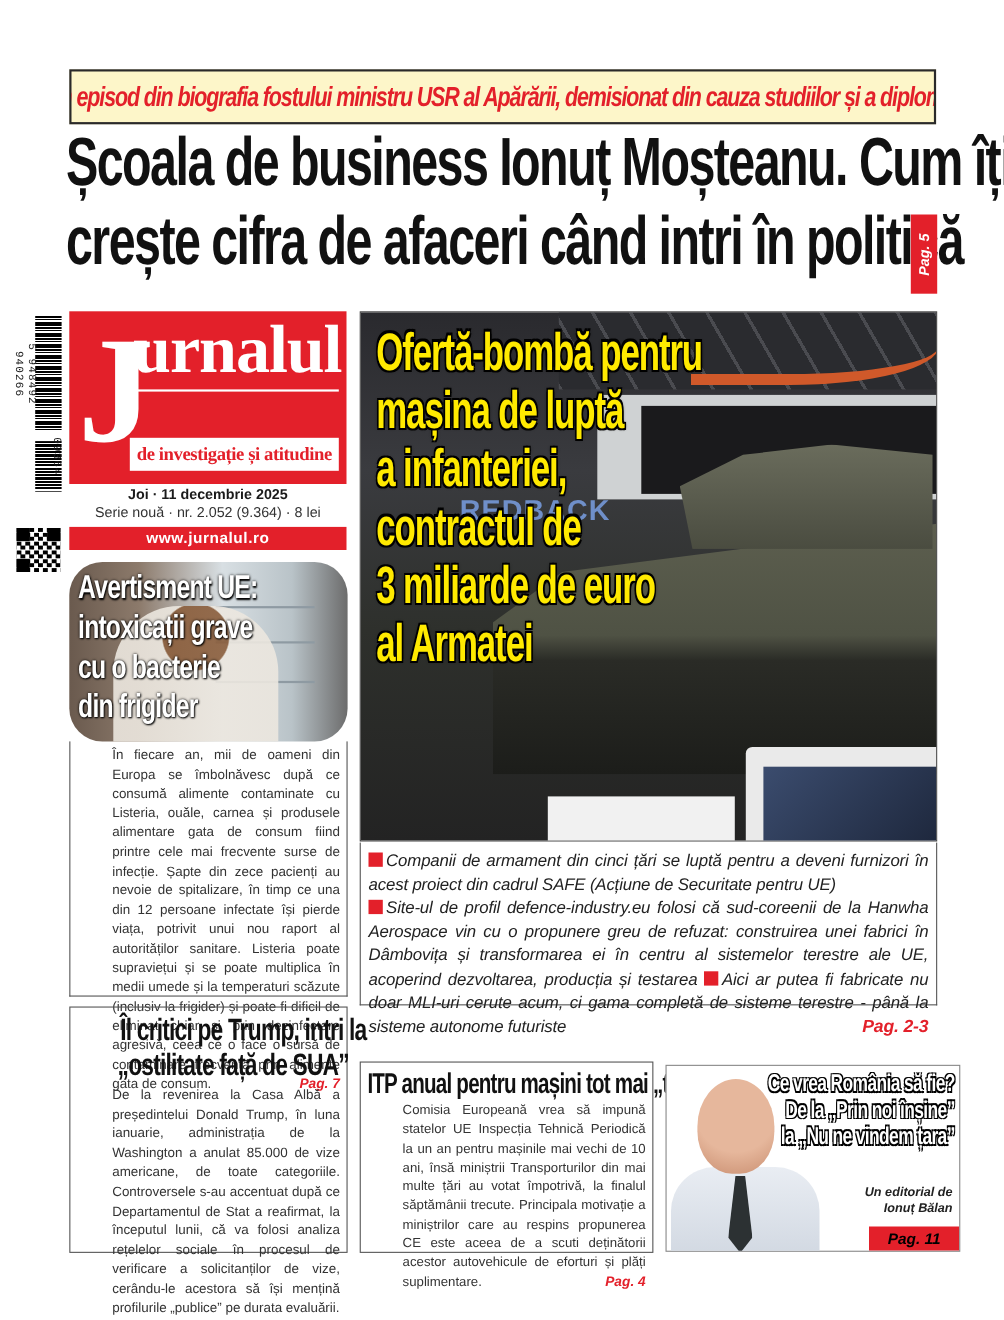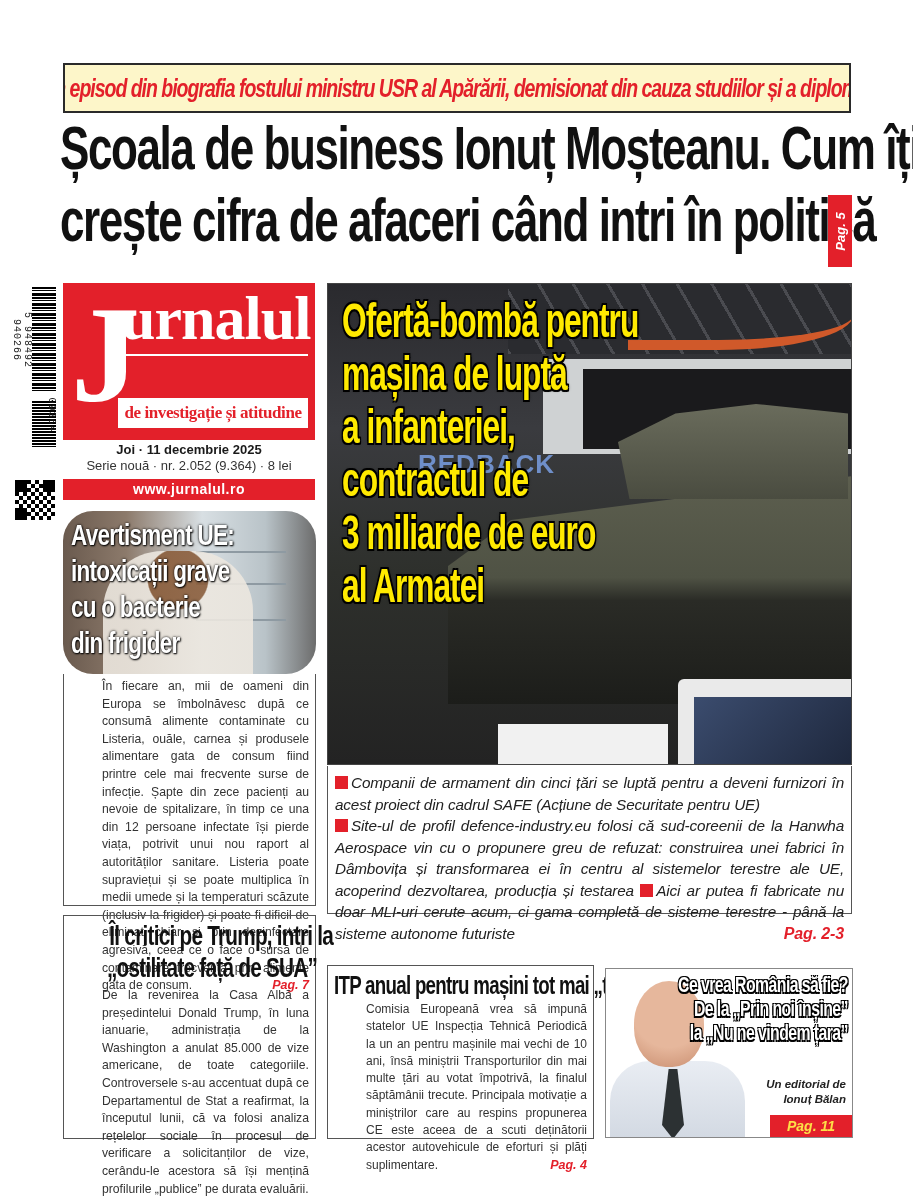--- a/index.html
+++ b/index.html
@@ -101,31 +101,31 @@
   .main-text .it { font-style: italic; font-size: 15.3px; line-height: 21.5px; color: #222; text-align: justify; letter-spacing: -0.15px; }
   .sq { display: inline-block; width: 13px; height: 13px; background: #e3202a; margin-right: 3px; vertical-align: -1px; }
   .pag-big { color: #e3202a; font-weight: bold; font-style: italic; font-size: 16px; float: right; }
 
   
   .box3 { position: absolute; left: 327px; top: 965px; width: 267px; height: 174px; border: 1px solid #555; padding: 3px 6px; }
   .box3-title { font-weight: bold; font-size: 26px; line-height: 32px; color: #111; white-space: nowrap; letter-spacing: -1px; }
   .box3-title span { display: inline-block; transform: scaleX(0.72); transform-origin: left top; }
 
   
-  .box4 { position: absolute; left: 605px; top: 968px; width: 248px; height: 170px; border: 1px solid #888; overflow: hidden; background: #fff; }
+  .box4 { position: absolute; left: 605px; top: 968px; width: 268px; height: 170px; border: 1px solid #888; overflow: hidden; background: #fff; }
   .ed-person { position: absolute; left: 4px; top: 12px; width: 140px; height: 160px; }
   .ed-head { position: absolute; left: 24px; top: 0; width: 70px; height: 86px; border-radius: 50% 50% 45% 45%; background: radial-gradient(circle at 50% 35%, #e6b79c 0 55%, #c98e70 100%); }
   .ed-body { position: absolute; left: 0; top: 80px; width: 135px; height: 90px; border-radius: 40px 40px 0 0; background: linear-gradient(180deg, #e9edf3, #cfd6e0); }
   .ed-tie { position: absolute; left: 52px; top: 88px; width: 22px; height: 70px; background: #2c3133; clip-path: polygon(30% 0, 70% 0, 100% 80%, 50% 100%, 0 80%); }
   .ed-title { position: absolute; right: 4px; top: 4px; text-align: right; }
   .ed-title div { color: #fff; font-weight: bold; font-size: 22px; line-height: 24px; white-space: nowrap; letter-spacing: -0.8px;
     text-shadow: -1.5px -1.5px 0 #000, 1.5px -1.5px 0 #000, -1.5px 1.5px 0 #000, 1.5px 1.5px 0 #000;
     transform: scaleX(0.72); transform-origin: right top; }
   .ed-by { position: absolute; right: 6px; top: 108px; text-align: right; font-style: italic; font-weight: bold; font-size: 11.5px; line-height: 15px; color: #222; }
-  .ed-pag { position: absolute; right: 0; bottom: 0; width: 82px; height: 22px; background: #e3202a; color: #fde047; font-style: italic; font-weight: bold; font-size: 14px; text-align: center; line-height: 22px; }
+  .ed-pag { position: absolute; right: 0; bottom: 0; width: 82px; height: 22px; background: #e3202a; color: #000000; font-style: italic; font-weight: bold; font-size: 14px; text-align: center; line-height: 22px; }
 </style>
 </head>
 <body>
 
 <div class="kicker">
   <span>Un episod din biografia fostului ministru USR al Apărării, demisionat din cauza studiilor și a diplomei</span>
 </div>
 
 <div class="headline">
   <span class="line">Școala de business Ionuț Moșteanu. Cum îți</span>

